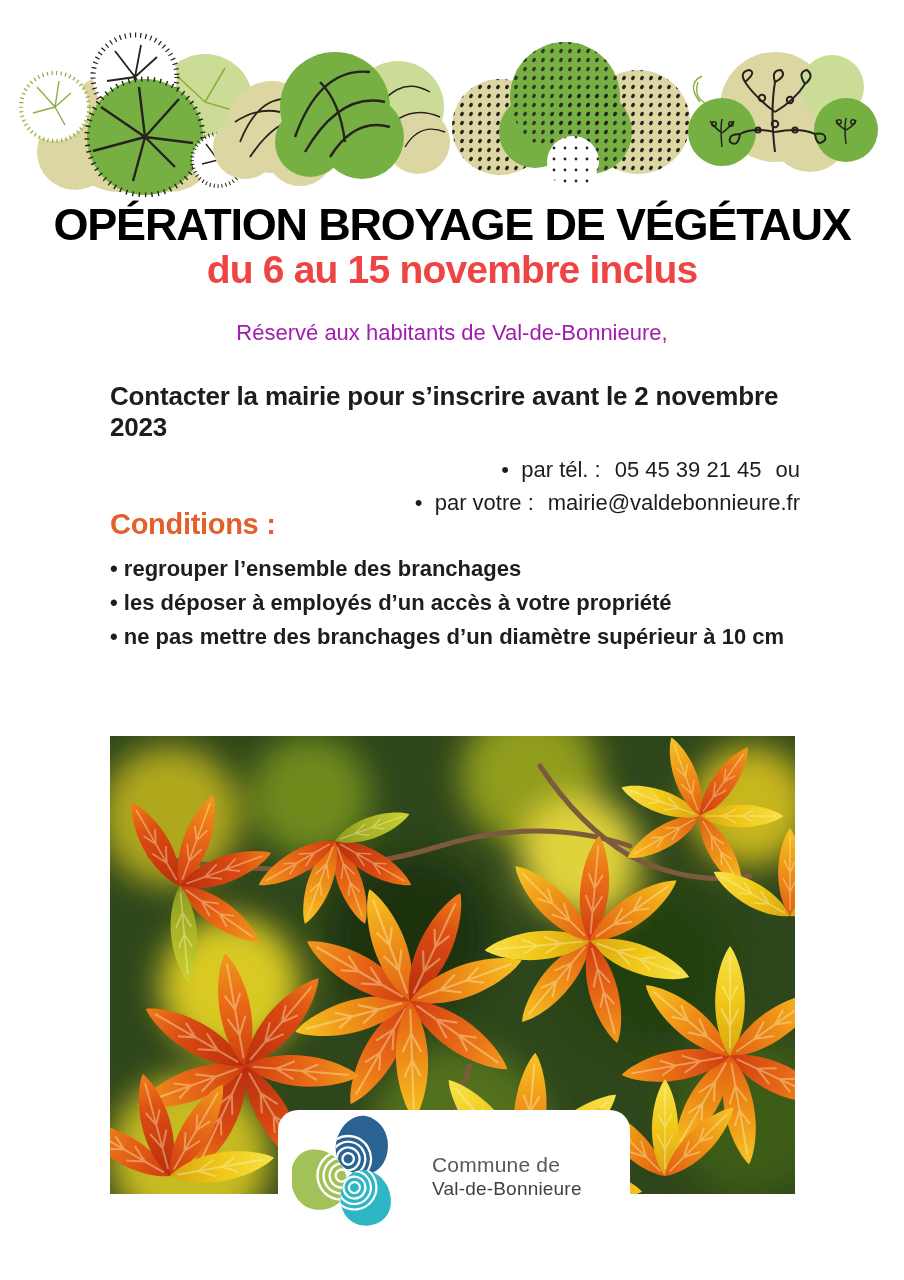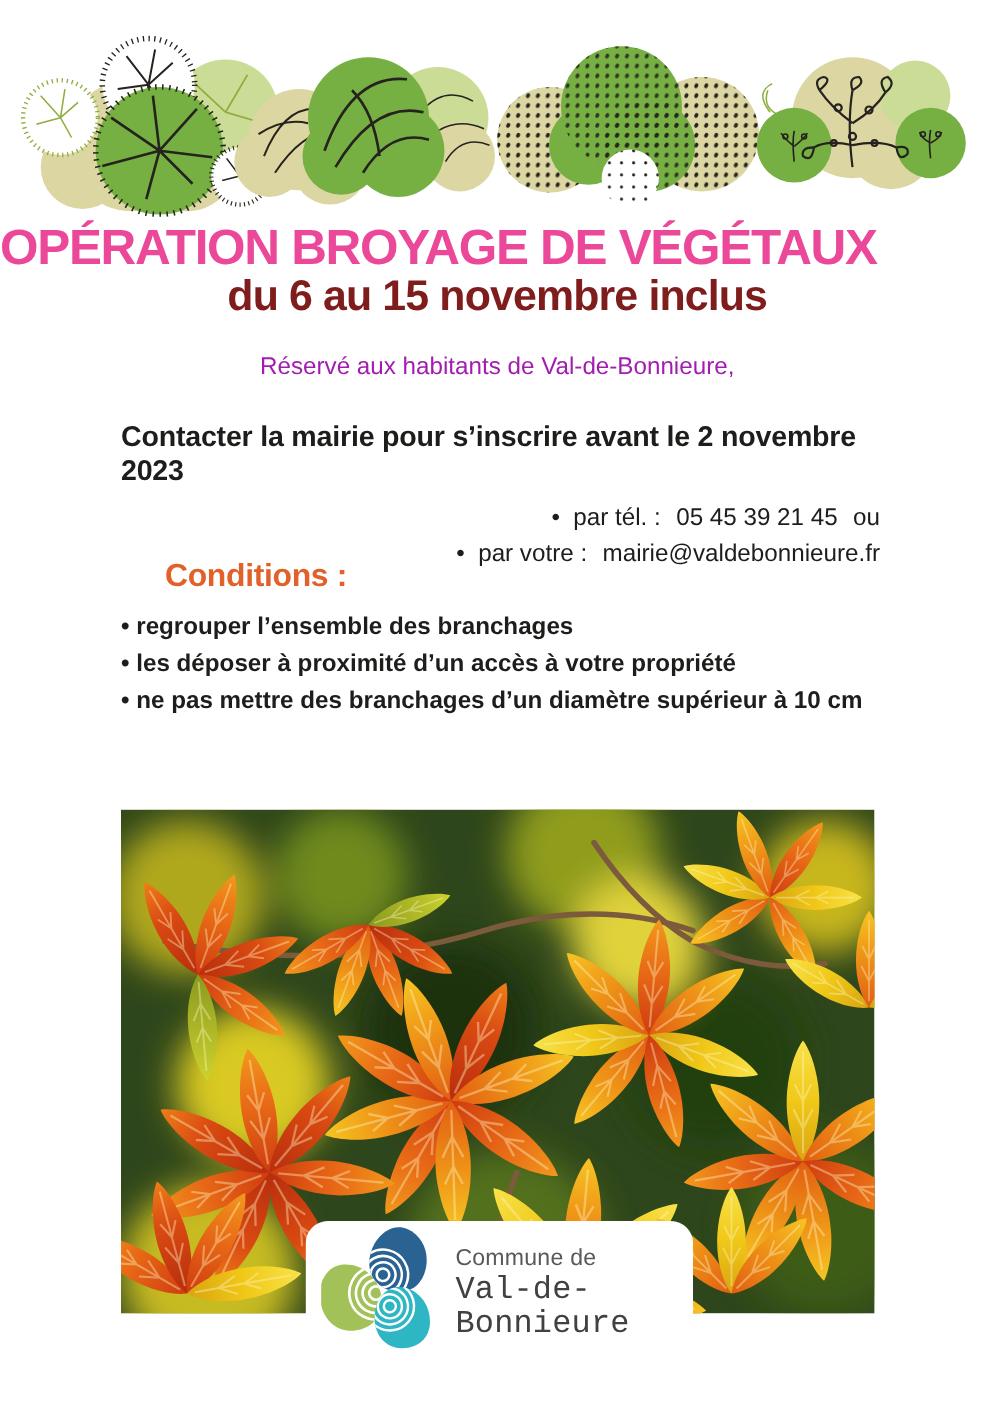--- a/index.html
+++ b/index.html
@@ -1,46 +1,46 @@
 <!DOCTYPE html>
 <html><head>
 <meta charset="utf-8">
 <style>
   html,body{margin:0;padding:0;background:#ffffff;}
   body{font-family:"Liberation Sans", sans-serif; color:#1d1d1b;}
   .page{position:relative;width:904px;height:1280px;background:#ffffff;overflow:hidden;}
 
   .deco{position:absolute;left:0;top:12px;width:904px;height:185px;}
 
-  .title{position:absolute;left:0;top:202px;width:904px;
-         font-size:45px;font-weight:800;letter-spacing:-1.2px;color:#ec4899;line-height:1;}
+  .title{position:absolute;left:0;top:202px;width:904px;text-align:center;
+         font-size:45px;font-weight:800;letter-spacing:-1.2px;color:#000000;line-height:1;}
   .subtitle{position:absolute;left:0;top:250px;width:904px;text-align:center;
-         font-size:39px;font-weight:800;letter-spacing:-0.8px;color:#7f1d1d;line-height:1;}
+         font-size:39px;font-weight:800;letter-spacing:-0.8px;color:#ef4444;line-height:1;}
   .audience{position:absolute;left:0;top:320px;width:904px;text-align:center;
          font-size:22px;font-weight:400;color:#a21caf;}
 
   .contact{position:absolute;left:110px;top:381px;width:690px;}
   .contact .head{font-size:26px;font-weight:700;letter-spacing:-0.2px;margin:0 0 10px 0;}
   .line{font-size:22px;font-weight:400;line-height:33px;text-align:right;}
   .bullet::before{content:"\2022\00a0";}
   .gap{display:inline-block;width:14px;}
 
-  .cond-head{position:absolute;left:110px;top:508px;font-size:29px;font-weight:800;color:#e2612a;letter-spacing:-0.3px;margin-left:40px;}
+  .cond-head{position:absolute;left:110px;top:508px;font-size:29px;font-weight:800;color:#e2612a;letter-spacing:-0.3px;}
   .cond-list{position:absolute;left:110px;top:552px;width:690px;margin:0;padding:0;list-style:none;}
   .cond-list li{font-size:22px;font-weight:700;line-height:34px;}
   .cond-list li::before{content:"\2022\00a0";}
 
   .photo{position:absolute;left:110px;top:736px;width:685px;height:458px;display:block;}
 
   .logo-box{position:absolute;left:278px;top:1110px;width:352px;height:126px;background:#ffffff;
-            border-radius:20px;display:flex;align-items:center;padding-left:14px;box-sizing:border-box;}
+            border-radius:20px;display:flex;align-items:center;padding-left:14px;box-sizing:border-box;gap:18px;}
   .logo-mark{width:112px;height:118px;flex:0 0 auto;}
   .logo-text{margin-left:10px;line-height:1.05;padding-top:6px;}
   .logo-text .l1{font-size:21px;color:#58595b;font-weight:400;letter-spacing:0.2px;}
-  .logo-text .l2{font-size:29px;color:#414042;font-weight:500;letter-spacing:0.2px;margin-top:3px;font-family:Liberation Mono, monospace;}
+  .logo-text .l2{font-size:19px;color:#414042;font-weight:500;letter-spacing:0.2px;margin-top:3px;}
 </style>
 </head>
 <body>
 
 <div class="page">
 
   <svg class="deco" viewBox="0 0 904 185">
     <defs>
       <pattern id="dots" width="9" height="9" patternUnits="userSpaceOnUse">
         <ellipse cx="3" cy="3" rx="1.7" ry="2.3" fill="#26221e" transform="rotate(35 3 3)"></ellipse>
@@ -139,21 +139,21 @@
       <span>par tél. :</span><span class="gap"></span><span>05 45 39 21 45</span><span class="gap"></span><span>ou</span>
     </div>
     <div class="line bullet">
       <span>par votre :</span><span class="gap"></span><span>mairie@valdebonnieure.fr</span>
     </div>
   </div>
 
   <div class="cond-head">Conditions :</div>
   <ul class="cond-list">
     <li>regrouper l’ensemble des branchages</li>
-    <li>les déposer à proximité d’un accès à votre propriété</li>
+    <li>les déposer à employés d’un accès à votre propriété</li>
     <li>ne pas mettre des branchages d’un diamètre supérieur à 10 cm</li>
   </ul>
 
   <svg class="photo" viewBox="0 0 685 458">
     <defs>
       <filter id="blur" x="-40%" y="-40%" width="180%" height="180%">
           <feGaussianBlur stdDeviation="16"></feGaussianBlur>
         </filter>
       <linearGradient id="g1" x1="0" y1="1" x2="0" y2="0">
         <stop offset="0" stop-color="#cf3b10"></stop>

